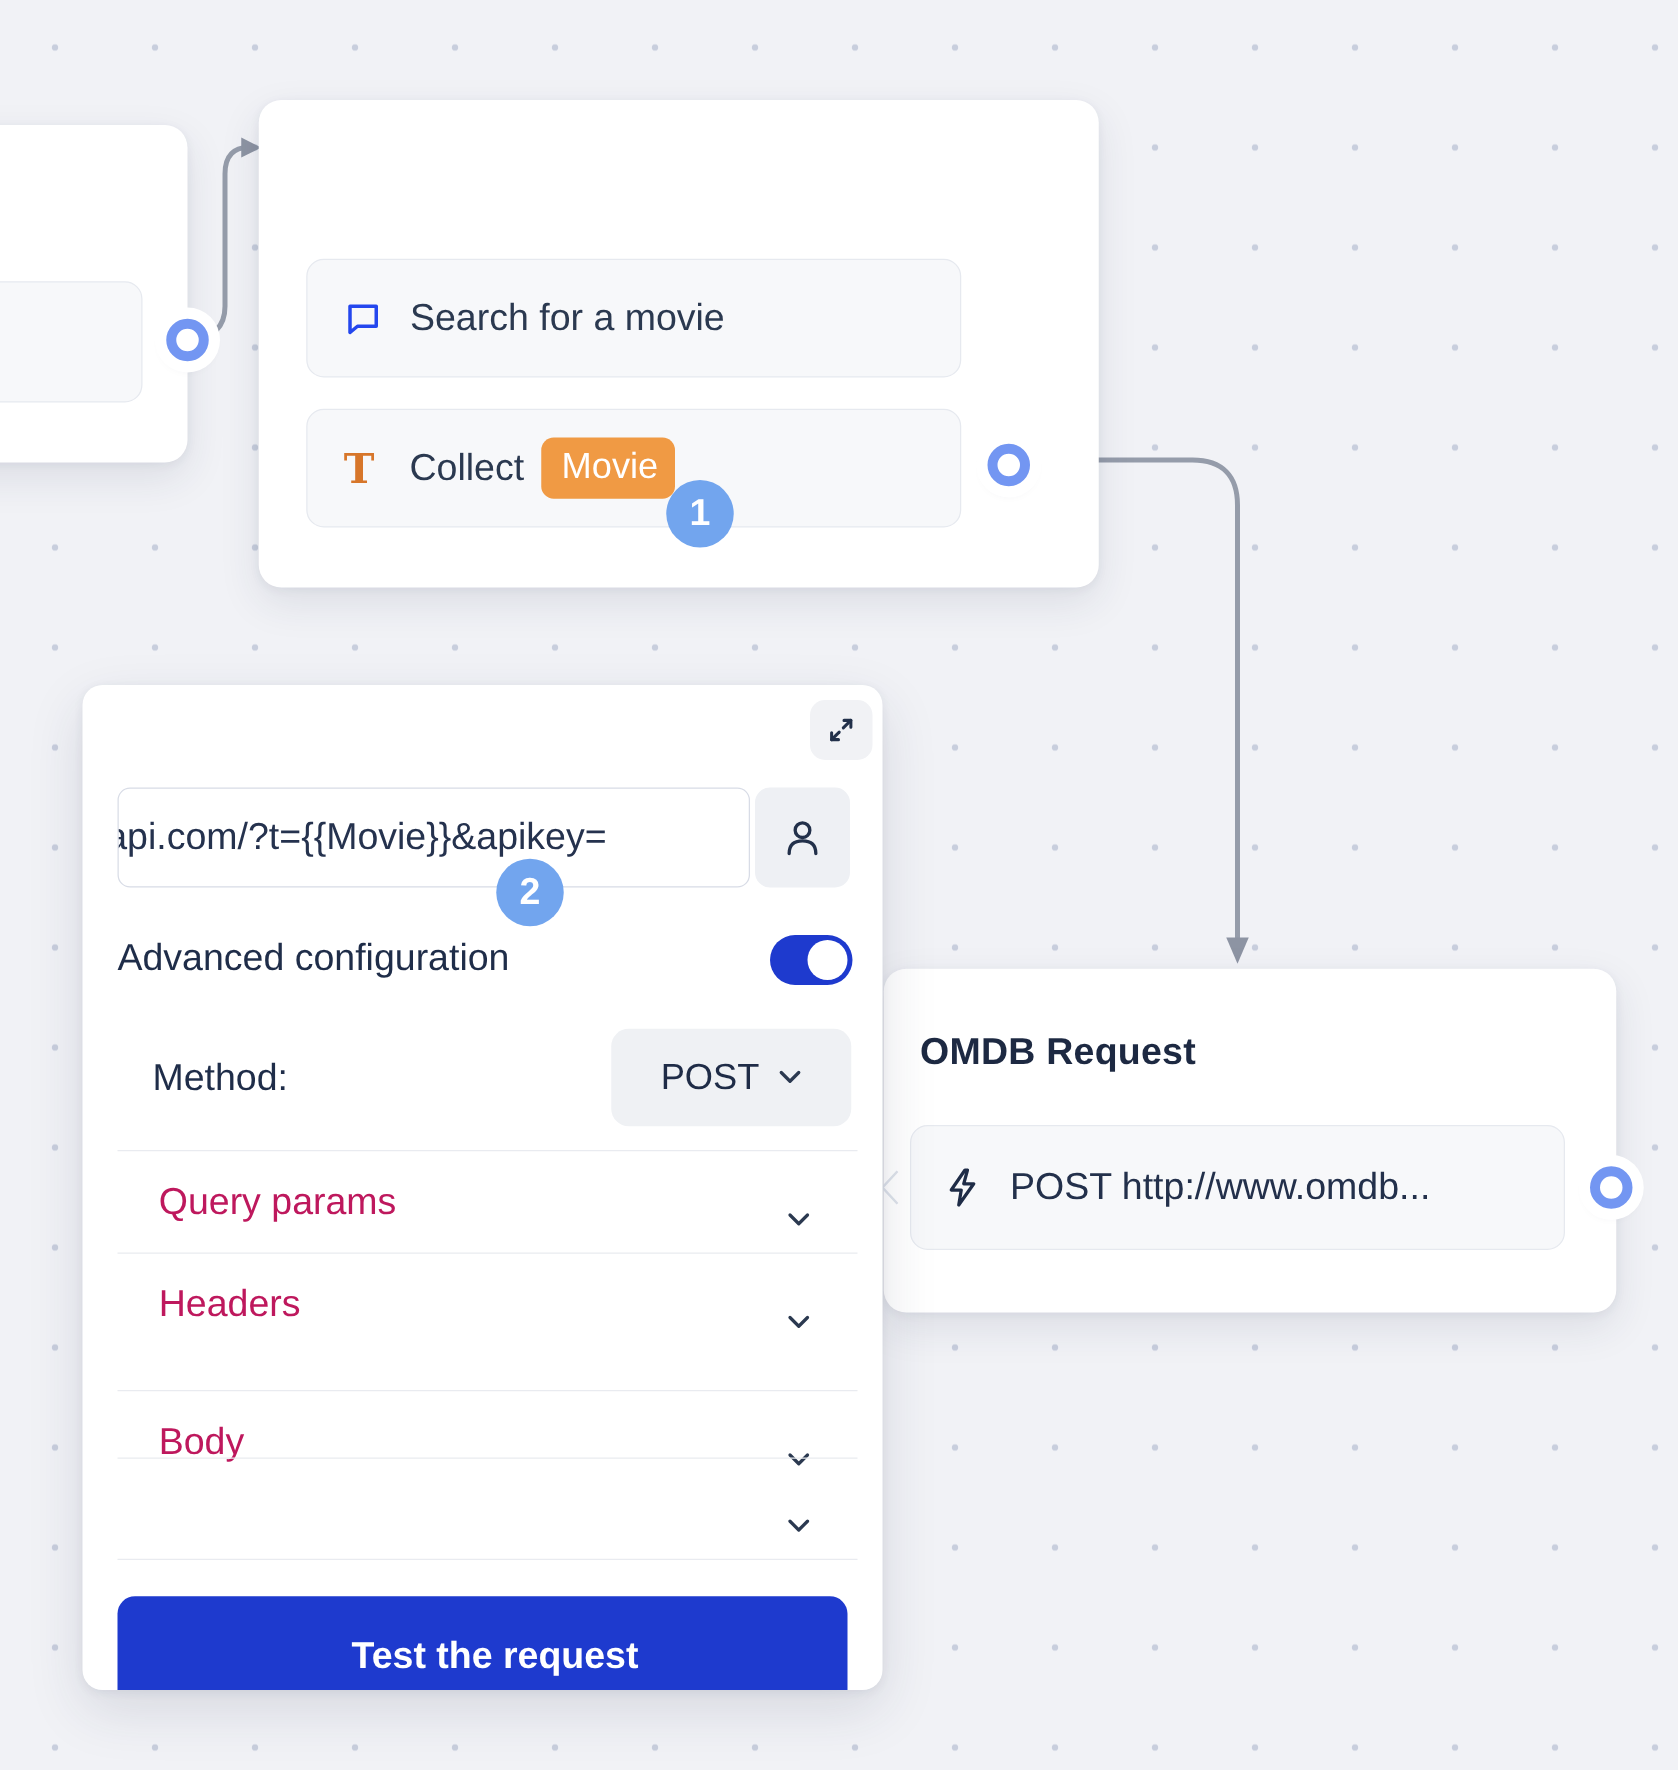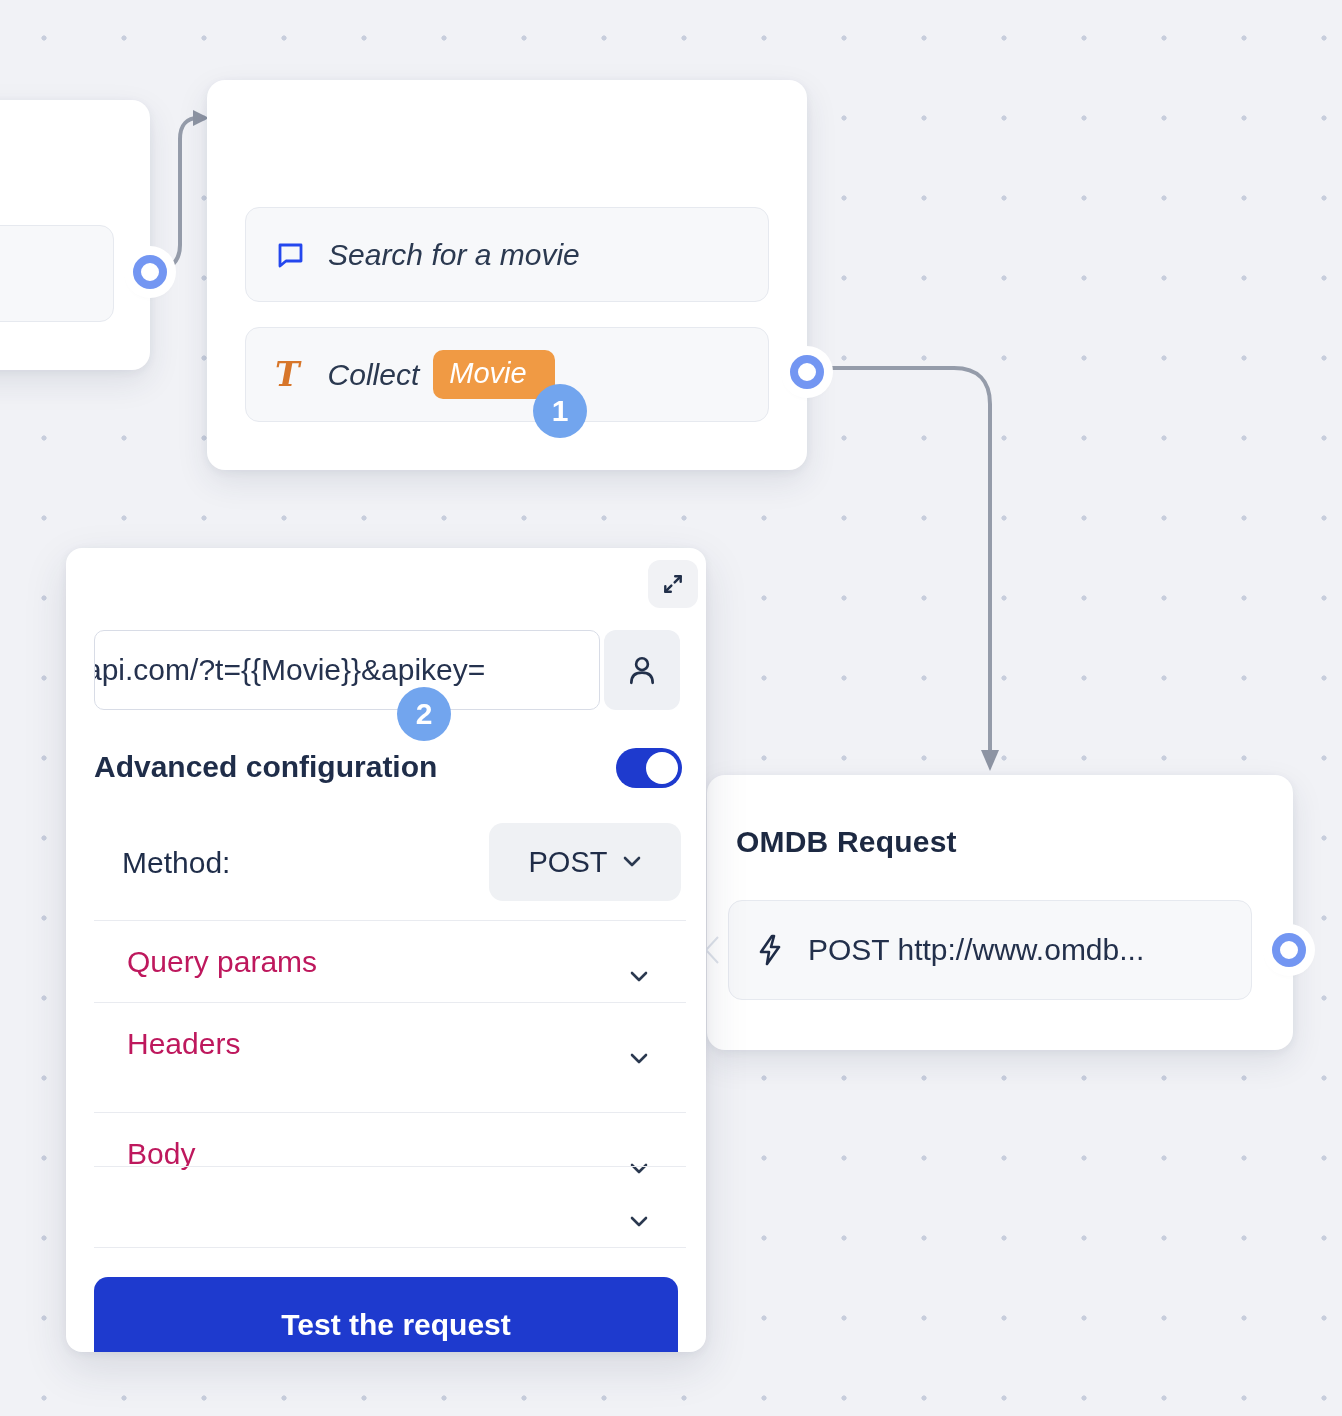--- a/index.html
+++ b/index.html
@@ -18,21 +18,21 @@
     box-shadow:0 12px 32px rgba(40,50,80,.10),0 2px 8px rgba(40,50,80,.06);
   }
   .node-title{position:absolute;font-size:30px;font-weight:700;color:#1d2942;letter-spacing:.2px;}
   .item-row{
     position:absolute;background:#f7f8fa;border:1.5px solid #e6e9ef;border-radius:14px;
     display:flex;align-items:center;padding-left:29px;gap:23px;box-sizing:border-box;
     font-size:30px;color:#2b3950;
   }
   .t-icon{font-family:"DejaVu Serif","Liberation Serif",serif;font-size:33px;font-weight:600;color:#d7762a;line-height:1;}
   .chip{
-    background:#f09a44;color:#fff;border-radius:10px;padding:6px 28px 8px 16px;
+    background:#f09a44;color:#fff;border-radius:10px;padding:6px 13px 8px 16px;
     font-size:29px;line-height:1.2;
   }
   .step-badge{
     position:absolute;width:54px;height:54px;border-radius:50%;background:#72a5ee;
     color:#fff;font-size:30px;font-weight:700;display:flex;align-items:center;justify-content:center;
     z-index:7;
   }
   .port{
     position:absolute;width:34px;height:34px;border-radius:50%;background:#fff;
     border:8px solid #7396f2;box-sizing:border-box;z-index:6;
@@ -89,21 +89,21 @@
   </g>
   <polygon points="193,110 209,118 193,126" fill="#8d94a3"></polygon>
   <polygon points="981,750 999,750 990,771" fill="#8d94a3"></polygon>
 </svg>
 
 <div class="card" style="left:-60px;top:100px;width:210px;height:270px;">
   <div class="item-row" style="left:26px;top:125px;width:148px;height:97px;"></div>
 </div>
 <div class="port" style="left:133px;top:255px;"></div>
 
-<div class="card" style="left:207px;top:80px;width:600px;height:390px;font-style:italic;">
+<div class="card" style="left:207px;top:80px;width:672px;height:390px;">
   <div class="node-title" style="left:49px;top:129px;">Movie search</div>
   <div class="item-row" style="left:38px;top:127px;width:524px;height:95px;">
     <span style="display:flex;">
       <svg width="30" height="30" viewBox="0 0 30 30" fill="none" stroke="#2447ee" stroke-width="2.8" stroke-linejoin="round" stroke-linecap="round">
         <path d="M5 5 H26 V21 H11 L5 26 V5 Z"></path>
       </svg>
     </span>
     <span>Search for a movie</span>
   </div>
   <div class="item-row" style="left:38px;top:247px;width:524px;height:95px;gap:20px;">
@@ -150,21 +150,21 @@
   </div>
   <div class="icon-btn" style="left:538px;top:82px;width:76px;height:80px;background:#eef0f4;">
     <span style="display:flex;">
       <svg width="32" height="32" viewBox="0 0 30 30" fill="none" stroke="#22304a" stroke-width="2.5" stroke-linecap="round">
         <circle cx="15" cy="9.5" r="5.5"></circle>
         <path d="M5 27 C5 20 9 17.5 15 17.5 C21 17.5 25 20 25 27"></path>
       </svg>
     </span>
   </div>
 
-  <div class="panel-label" style="left:28px;top:202px;font-weight:bold;">Advanced configuration</div>
+  <div class="panel-label" style="left:28px;top:202px;">Advanced configuration</div>
   <div class="toggle">
       <span class="knob"></span>
     </div>
 
   <div class="panel-label" style="left:40px;top:298px;margin-left:16px;">Method:</div>
   <div class="method-btn">
     <span>POST</span>
     <span style="display:flex;">
       <svg width="18" height="12" viewBox="0 0 18 12" fill="none" stroke="#2b3950" stroke-width="2.6" stroke-linecap="round" stroke-linejoin="round">
           <path d="M2 2 L9 9 L16 2"></path>

